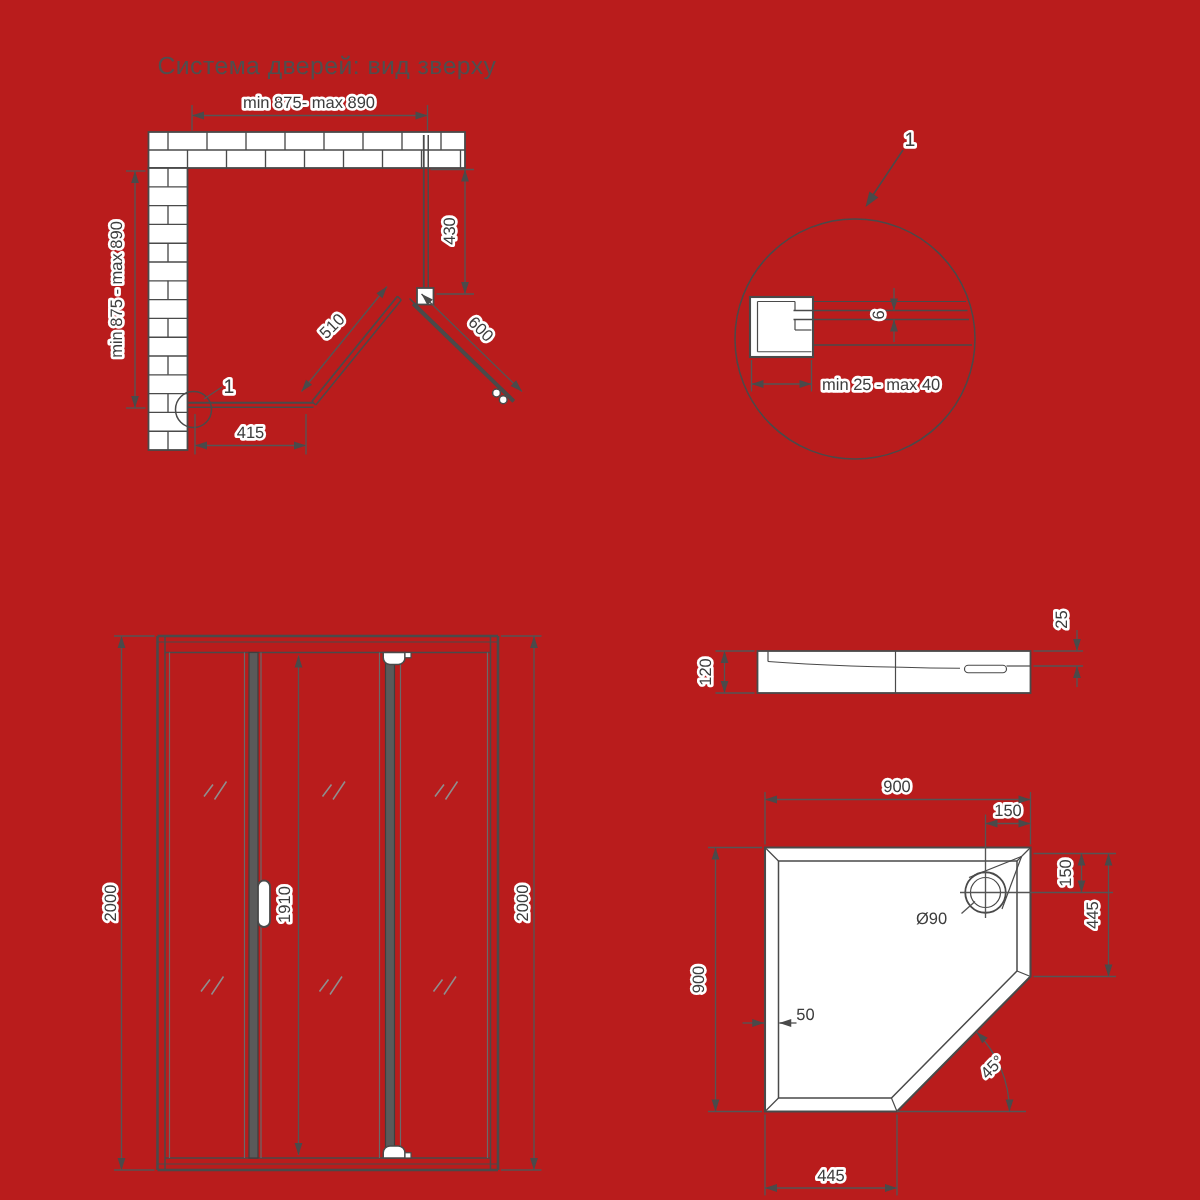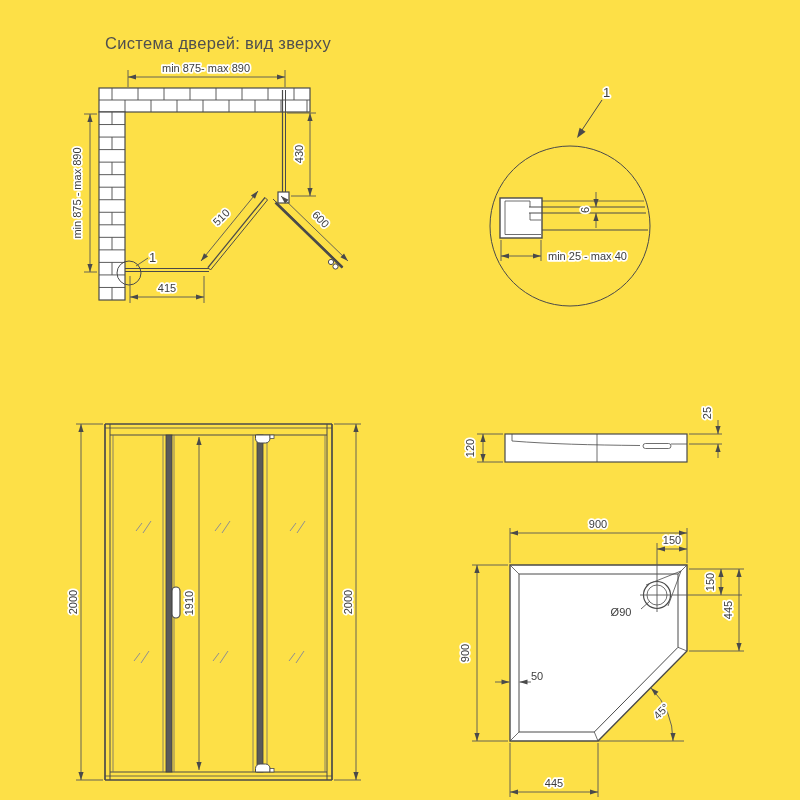--- a/index.html
+++ b/index.html
@@ -1,16 +1,16 @@
 <!DOCTYPE html>
 <html><head>
 <meta charset="utf-8">
 <style>
   html,body{margin:0;padding:0;background:#ffffff;width:800px;height:800px;overflow:hidden;}
-  #stage{position:relative;width:800px;height:800px;background:#fde047;}
+  #stage{position:relative;width:800px;height:800px;background:#b91c1c;}
   svg{position:absolute;left:0;top:0;}
   svg text{
     fill:#3d3d3d;
     font-family:"Liberation Sans", sans-serif;
     paint-order:stroke;
     stroke:#ffffff;
     stroke-width:3.5px;
     stroke-linejoin:round;
   }
   .title-text{font-size:16.5px;fill:#4f4f4f;stroke-width:0;letter-spacing:0.3px;}

